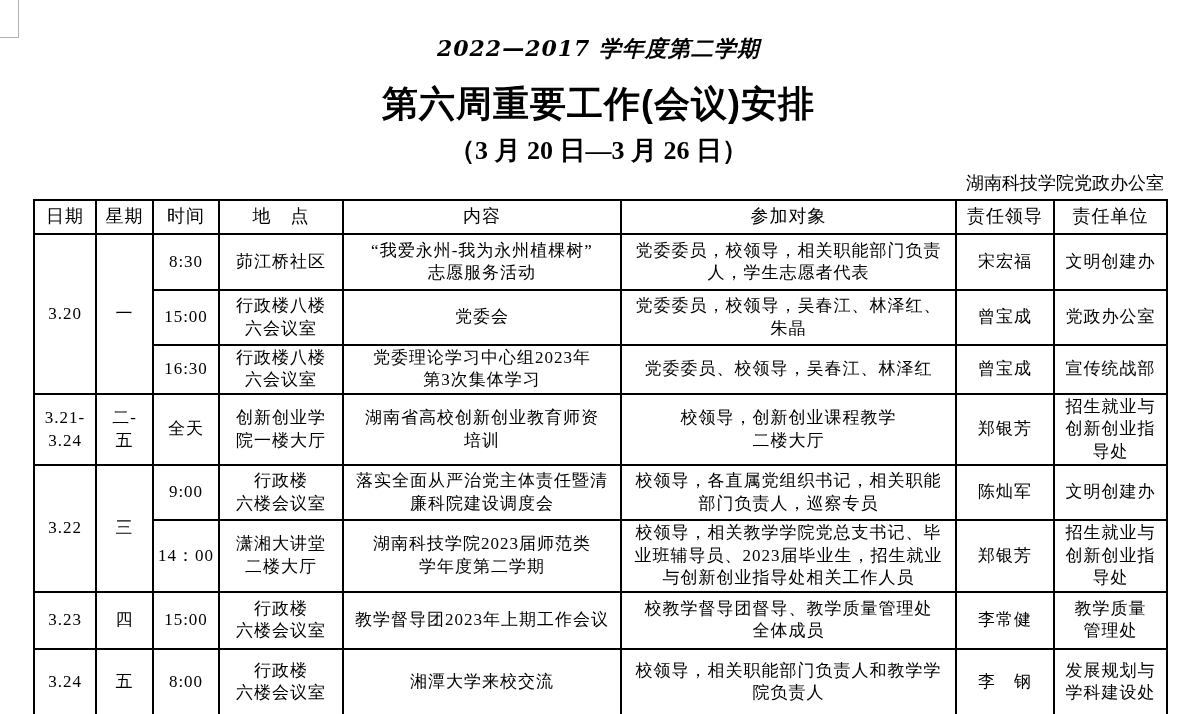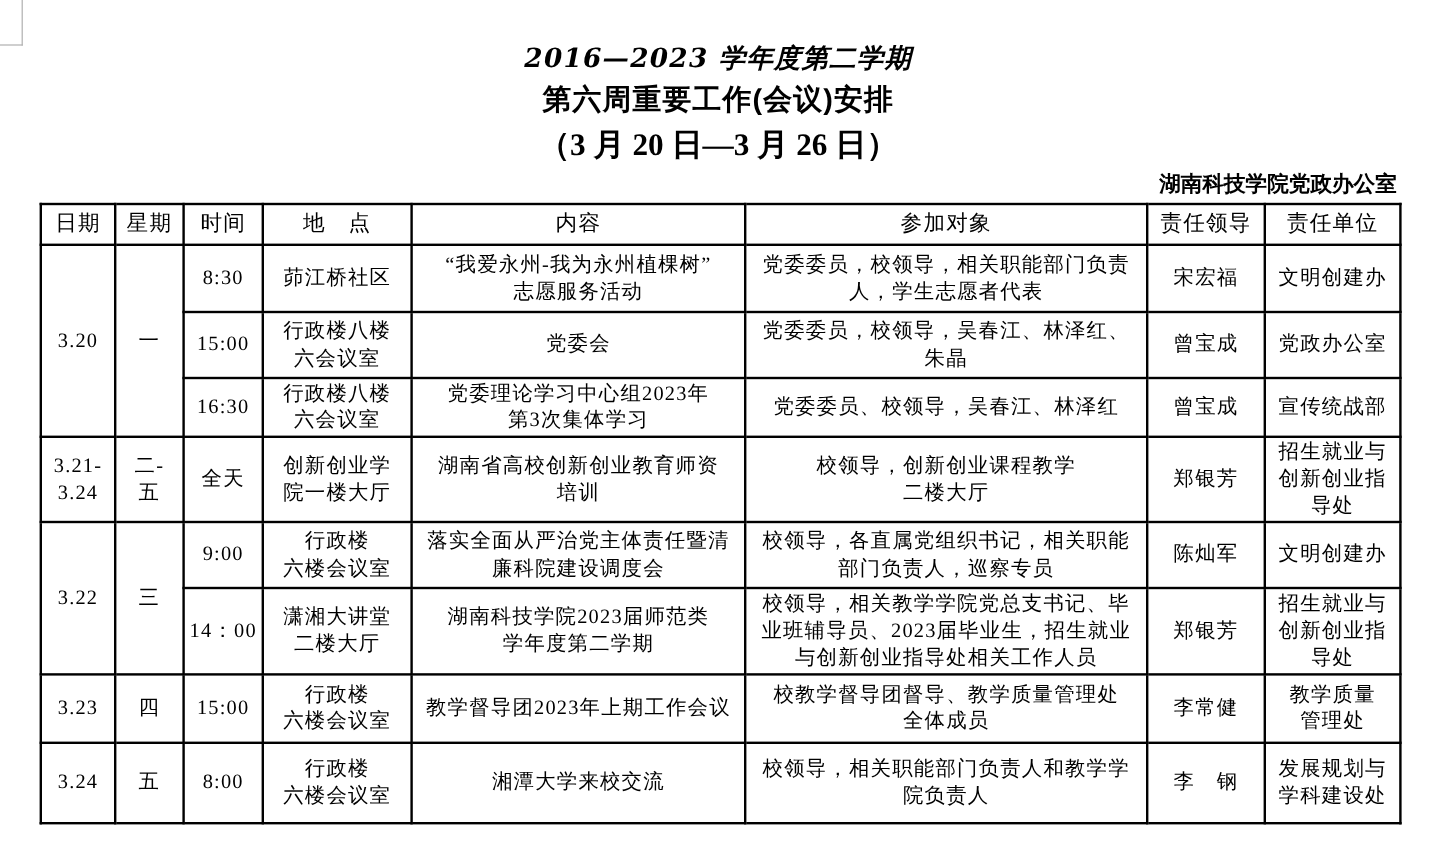--- a/index.html
+++ b/index.html
@@ -19,31 +19,31 @@
   }
   .header-block { text-align: center; padding-top: 34px; }
   .title-semester {
     font-family: "DejaVu Serif", serif;
     font-style: italic; font-weight: bold;
     font-size: 22px; letter-spacing: 1px;
   }
   .title-main {
     font-family: "Liberation Sans", "DejaVu Sans", sans-serif;
     font-weight: 600;
-    font-size: 24px; letter-spacing: 1px;
-    margin-top: 3px;
+    font-size: 36px; letter-spacing: 1px;
+    margin-top: 16px;
   }
   .title-range {
     font-weight: bold;
     font-size: 26px;
     margin-top: 4px;
   }
   .office-line {
     text-align: right;
-    font-weight: bold;
+    font-weight: normal;
     font-size: 18px;
     margin: 3px 33px 4px 0;
   }
   table.schedule {
     border-collapse: collapse;
     table-layout: fixed;
     width: 1133px;
     margin-left: 33px;
   }
   table.schedule th, table.schedule td {
@@ -58,21 +58,21 @@
     font-weight: normal;
   }
   table.schedule th { font-size: 18px; font-family: Liberation Serif, serif; }
 </style>
 </head>
 <body>
 
 <div class="corner-mark"></div>
 
 <div class="header-block">
-  <div class="title-semester">2016—2023 学年度第二学期</div>
+  <div class="title-semester">2022—2017 学年度第二学期</div>
   <div class="title-main">第六周重要工作(会议)安排</div>
   <div class="title-range">（3 月 20 日—3 月 26 日）</div>
 </div>
 <div class="office-line">湖南科技学院党政办公室</div>
 
 <table class="schedule">
   <colgroup>
     <col style="width:62px">
       <col style="width:57px">
       <col style="width:66px">

